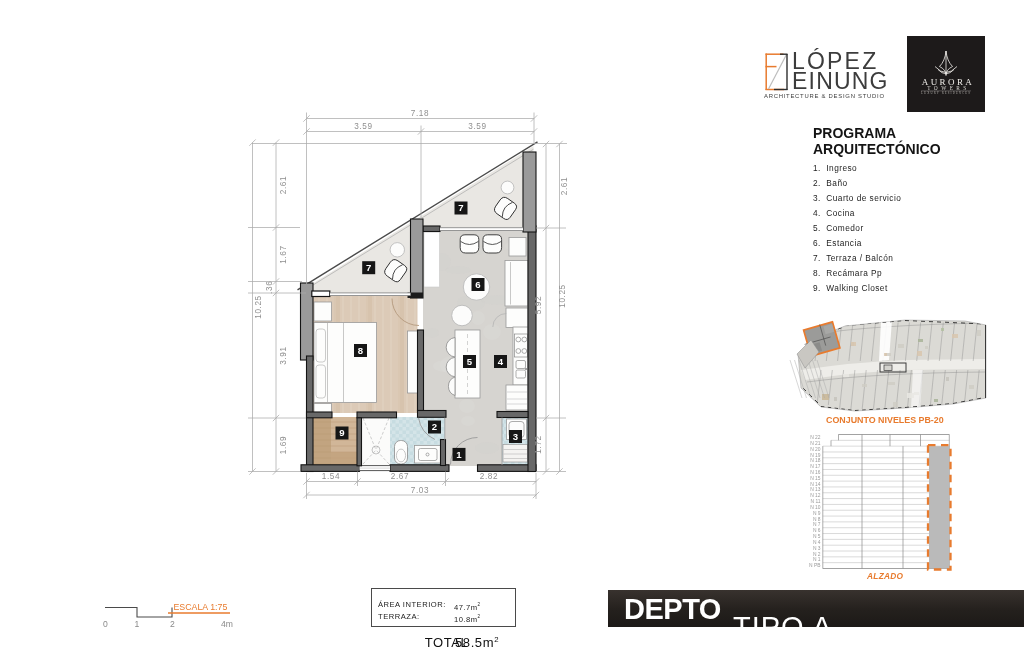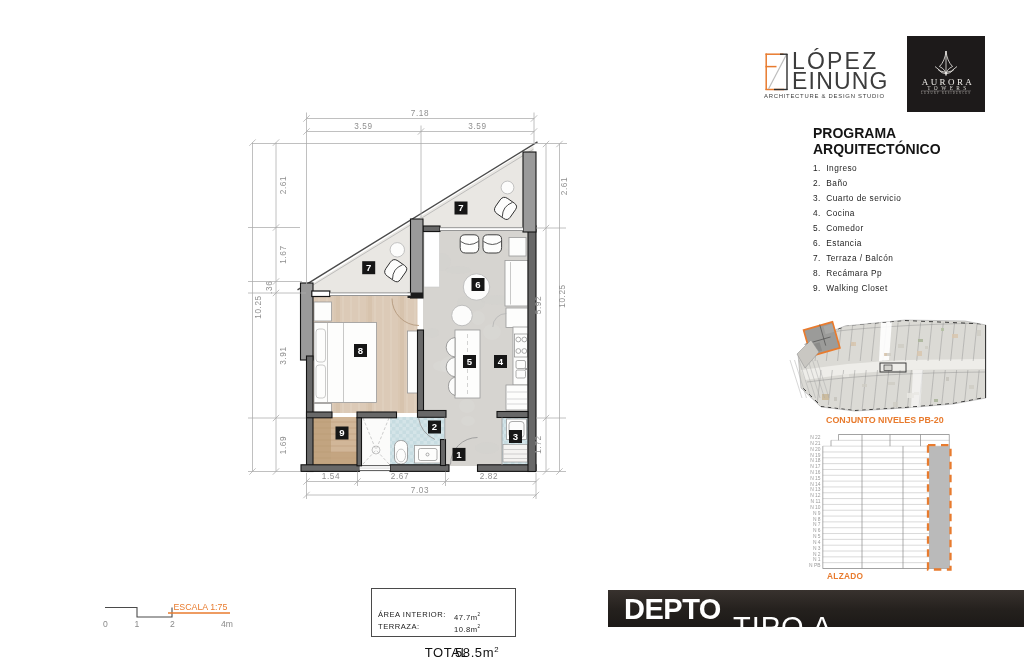--- a/index.html
+++ b/index.html
@@ -3,27 +3,27 @@
 <style>
 html,body{margin:0;padding:0;background:#fff;width:1024px;height:663px;overflow:hidden;}
 body{font-family:"Liberation Sans",sans-serif;position:relative;}
 .abs{position:absolute;}
 #prog{left:813px;top:125px;width:200px;}
 #prog h3{margin:0;font-size:14px;font-weight:bold;color:#141414;letter-spacing:0px;}
 #prog ol{margin:6px 0 0 0;padding:0;list-style:none;font-size:8.3px;color:#1d1d1d;letter-spacing:0.45px;}
 #prog ol li{height:14.95px;}
 .orange{color:#e87b2e;}
 #conjcap{left:826px;top:415px;font-size:8.9px;font-weight:bold;letter-spacing:0px;}
-#alzcap{left:827px;top:571px;font-size:8.3px;font-weight:bold;letter-spacing:0.3px;}
+#alzcap{left:867px;top:571px;font-size:8.3px;font-weight:bold;letter-spacing:0.3px;font-style:italic;}
 #bar{left:608px;top:590px;width:448px;height:37px;transform:translateZ(0);background:linear-gradient(180deg,#38322e 0%,#24201d 55%,#1c1917 100%);color:#fff;white-space:nowrap;}
 #bar .d1{font-size:29px;font-weight:bold;letter-spacing:-0.5px;position:absolute;left:16px;top:3px;}
 #bar .d2{font-size:29px;font-weight:normal;position:absolute;left:125px;top:21px;letter-spacing:1px;}
 #bar .d3{font-size:18.5px;position:absolute;left:259px;top:8px;letter-spacing:1.2px;}
 #areatab{left:371px;top:588px;width:145px;}
-#areatab .bx{border:1px solid #4a4a4a;padding:20px 0 3px 6px;font-size:7.6px;color:#1a1a1a;letter-spacing:0.5px;}
+#areatab .bx{border:1px solid #4a4a4a;padding:10px 0 3px 6px;font-size:7.6px;color:#1a1a1a;letter-spacing:0.5px;}
 #areatab .row{position:relative;height:12px;line-height:12px;}
 #areatab .val{position:absolute;left:76px;top:0;}
 #areatab .tot{position:relative;font-size:13px;margin-top:8px;padding-left:6px;color:#111;letter-spacing:0.6px;text-align:center;}
 sup{font-size:60%;}
 </style></head>
 <body>
 <svg class="abs" style="left:0;top:0;" width="1024" height="663" viewBox="0 0 1024 663">
 <defs>
       <pattern id="tile" width="7" height="7" patternUnits="userSpaceOnUse">
         <rect width="7" height="7" fill="#d4e4e8"></rect>

